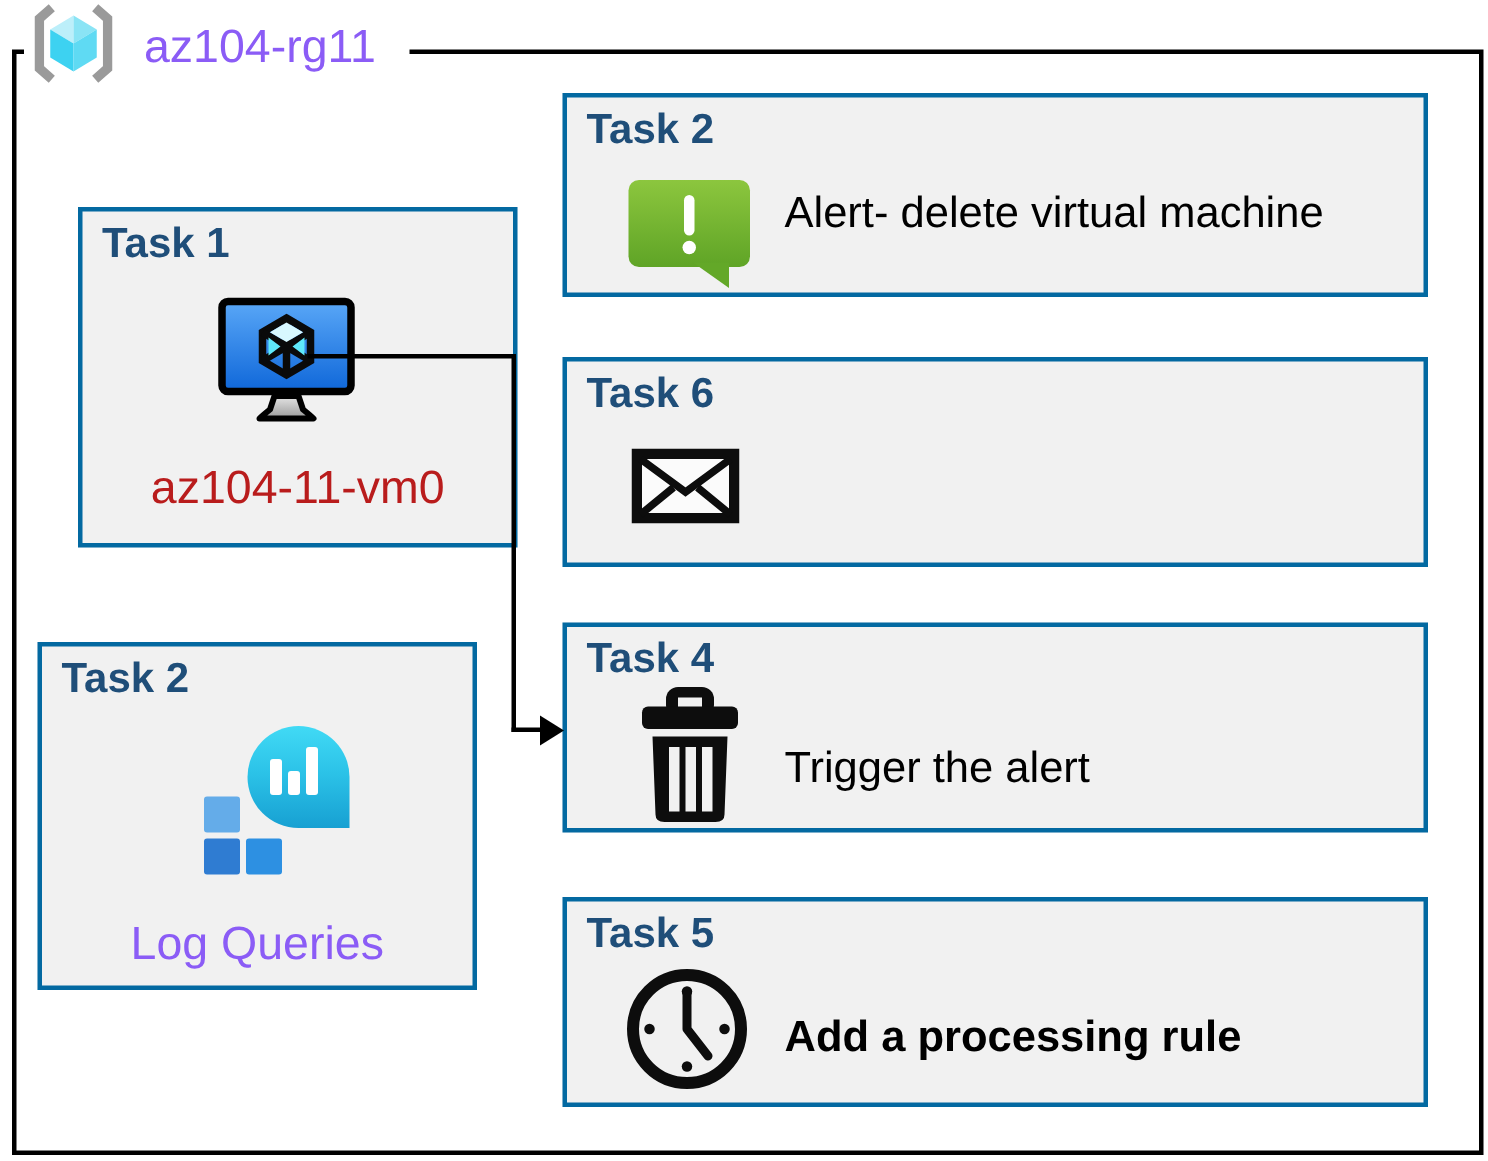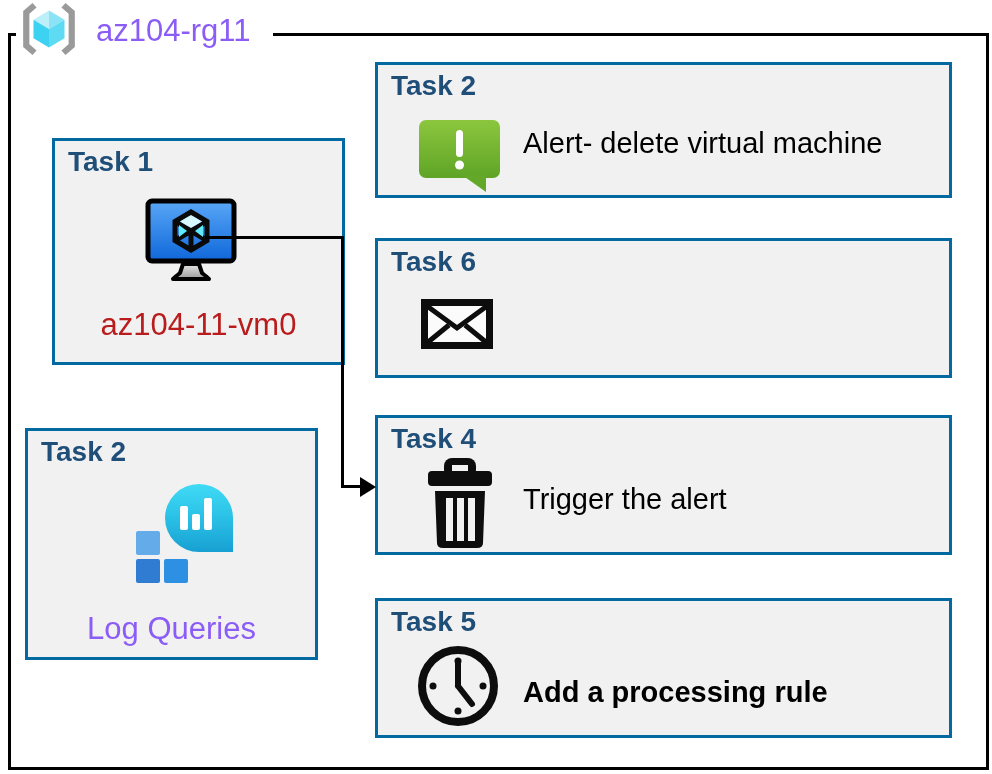--- a/index.html
+++ b/index.html
@@ -33,21 +33,21 @@
   .task-header{
     position:absolute;left:13px;top:5px;
     font-size:28px;font-weight:bold;color:#1f4e79;white-space:nowrap;
   }
   .task-text{
     position:absolute;left:145px;transform:translateY(-50%);
     font-size:29px;color:#000;white-space:nowrap;
   }
   .t2-text{top:78px;}
   .t3-text{top:81px;}
-  .t4-text{top:81px;}
+  .t4-text{top:95px;}
   .t5-text{top:91px;font-weight:bold;}
 
   .icon-abs{position:absolute;}
   .t2-icon{left:38px;top:50px;}
   .t3-icon{left:43px;top:58px;}
   .t4-icon{left:42px;top:38px;}
   .t5-icon{left:38px;top:43px;}
   .t1-icon{left:90px;top:57px;}
 
   .t1-label{

